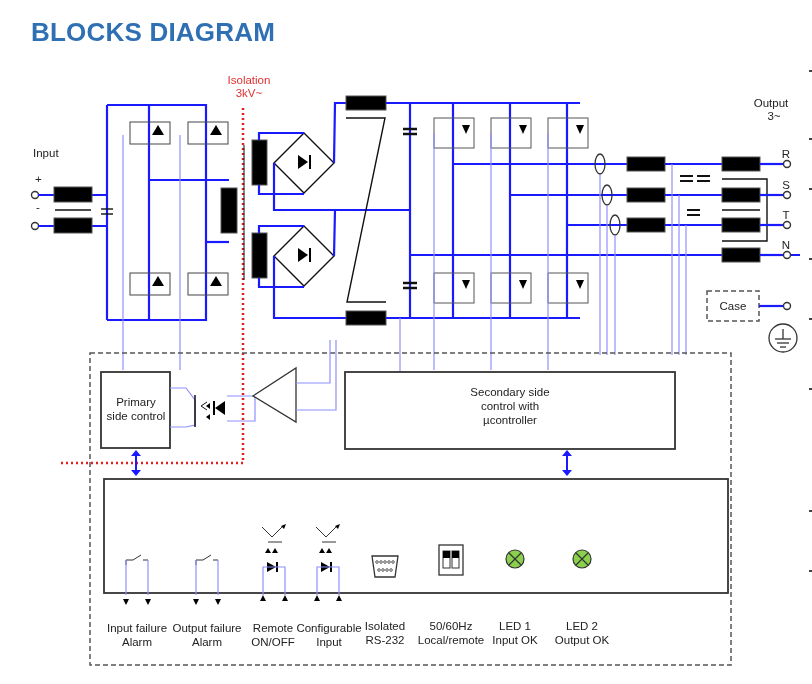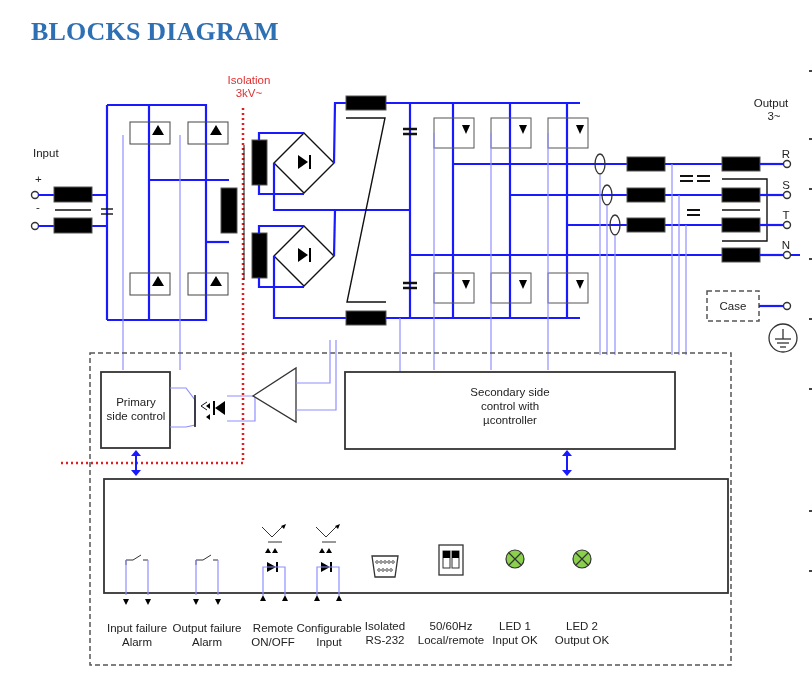--- a/index.html
+++ b/index.html
@@ -1,17 +1,17 @@
 <!DOCTYPE html>
 <html><head>
 <meta charset="utf-8">
 <style>
   html,body{margin:0;padding:0;background:#ffffff;}
   body{width:812px;height:684px;overflow:hidden;position:relative;font-family:"Liberation Sans",sans-serif;}
-  #title{position:absolute;left:31px;top:17px;margin:0;font-family:Liberation Serif, serif;font-weight:bold;font-size:26px;color:#2f70b5;letter-spacing:0.2px;}
+  #title{position:absolute;left:31px;top:17px;margin:0;font-family:Liberation Sans, sans-serif;font-weight:bold;font-size:26px;color:#2f70b5;letter-spacing:0.2px;}
   svg#diagram{position:absolute;left:0;top:0;}
   .w{stroke:#1a1aff;stroke-width:2.2;fill:none;}
   .wl{stroke:#8f8fff;stroke-width:1.2;fill:none;}
   .k{stroke:#111;stroke-width:1.4;fill:none;}
   .blk{fill:#000;stroke:#555;stroke-width:1;}
   .box{fill:#fff;stroke:#333;stroke-width:1.8;}
   .dash{fill:none;stroke:#555;stroke-width:1.5;stroke-dasharray:5 3;}
   .red{stroke:#e02020;stroke-width:2.5;stroke-dasharray:2 3;fill:none;}
   .lbl{font-family:"Liberation Sans",sans-serif;font-size:11.5px;fill:#222;}
   .rlbl{font-family:"Liberation Sans",sans-serif;font-size:11.5px;fill:#e03030;}

